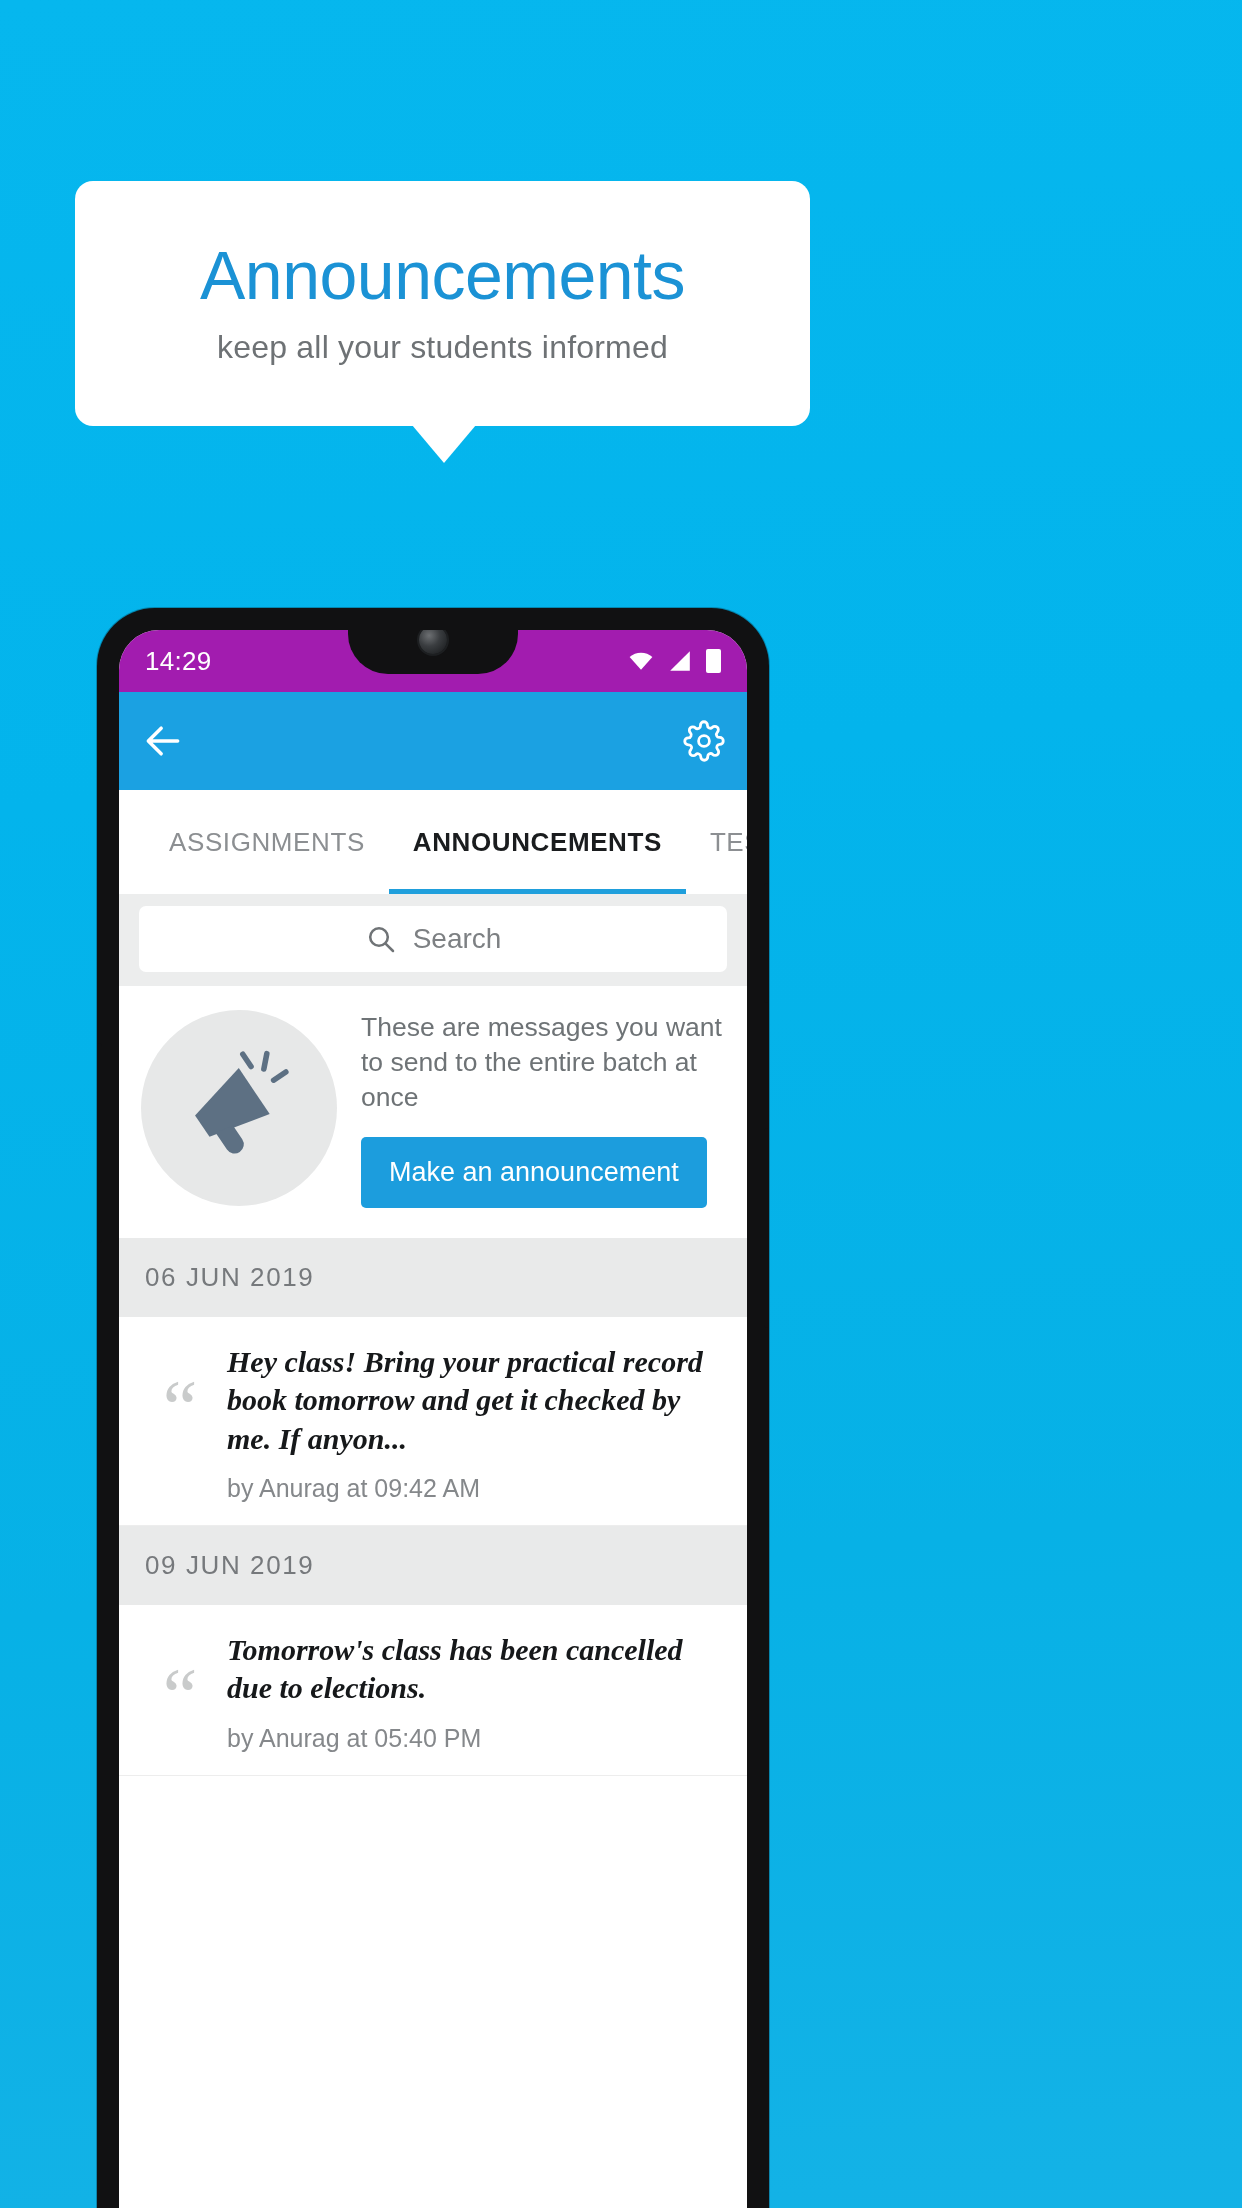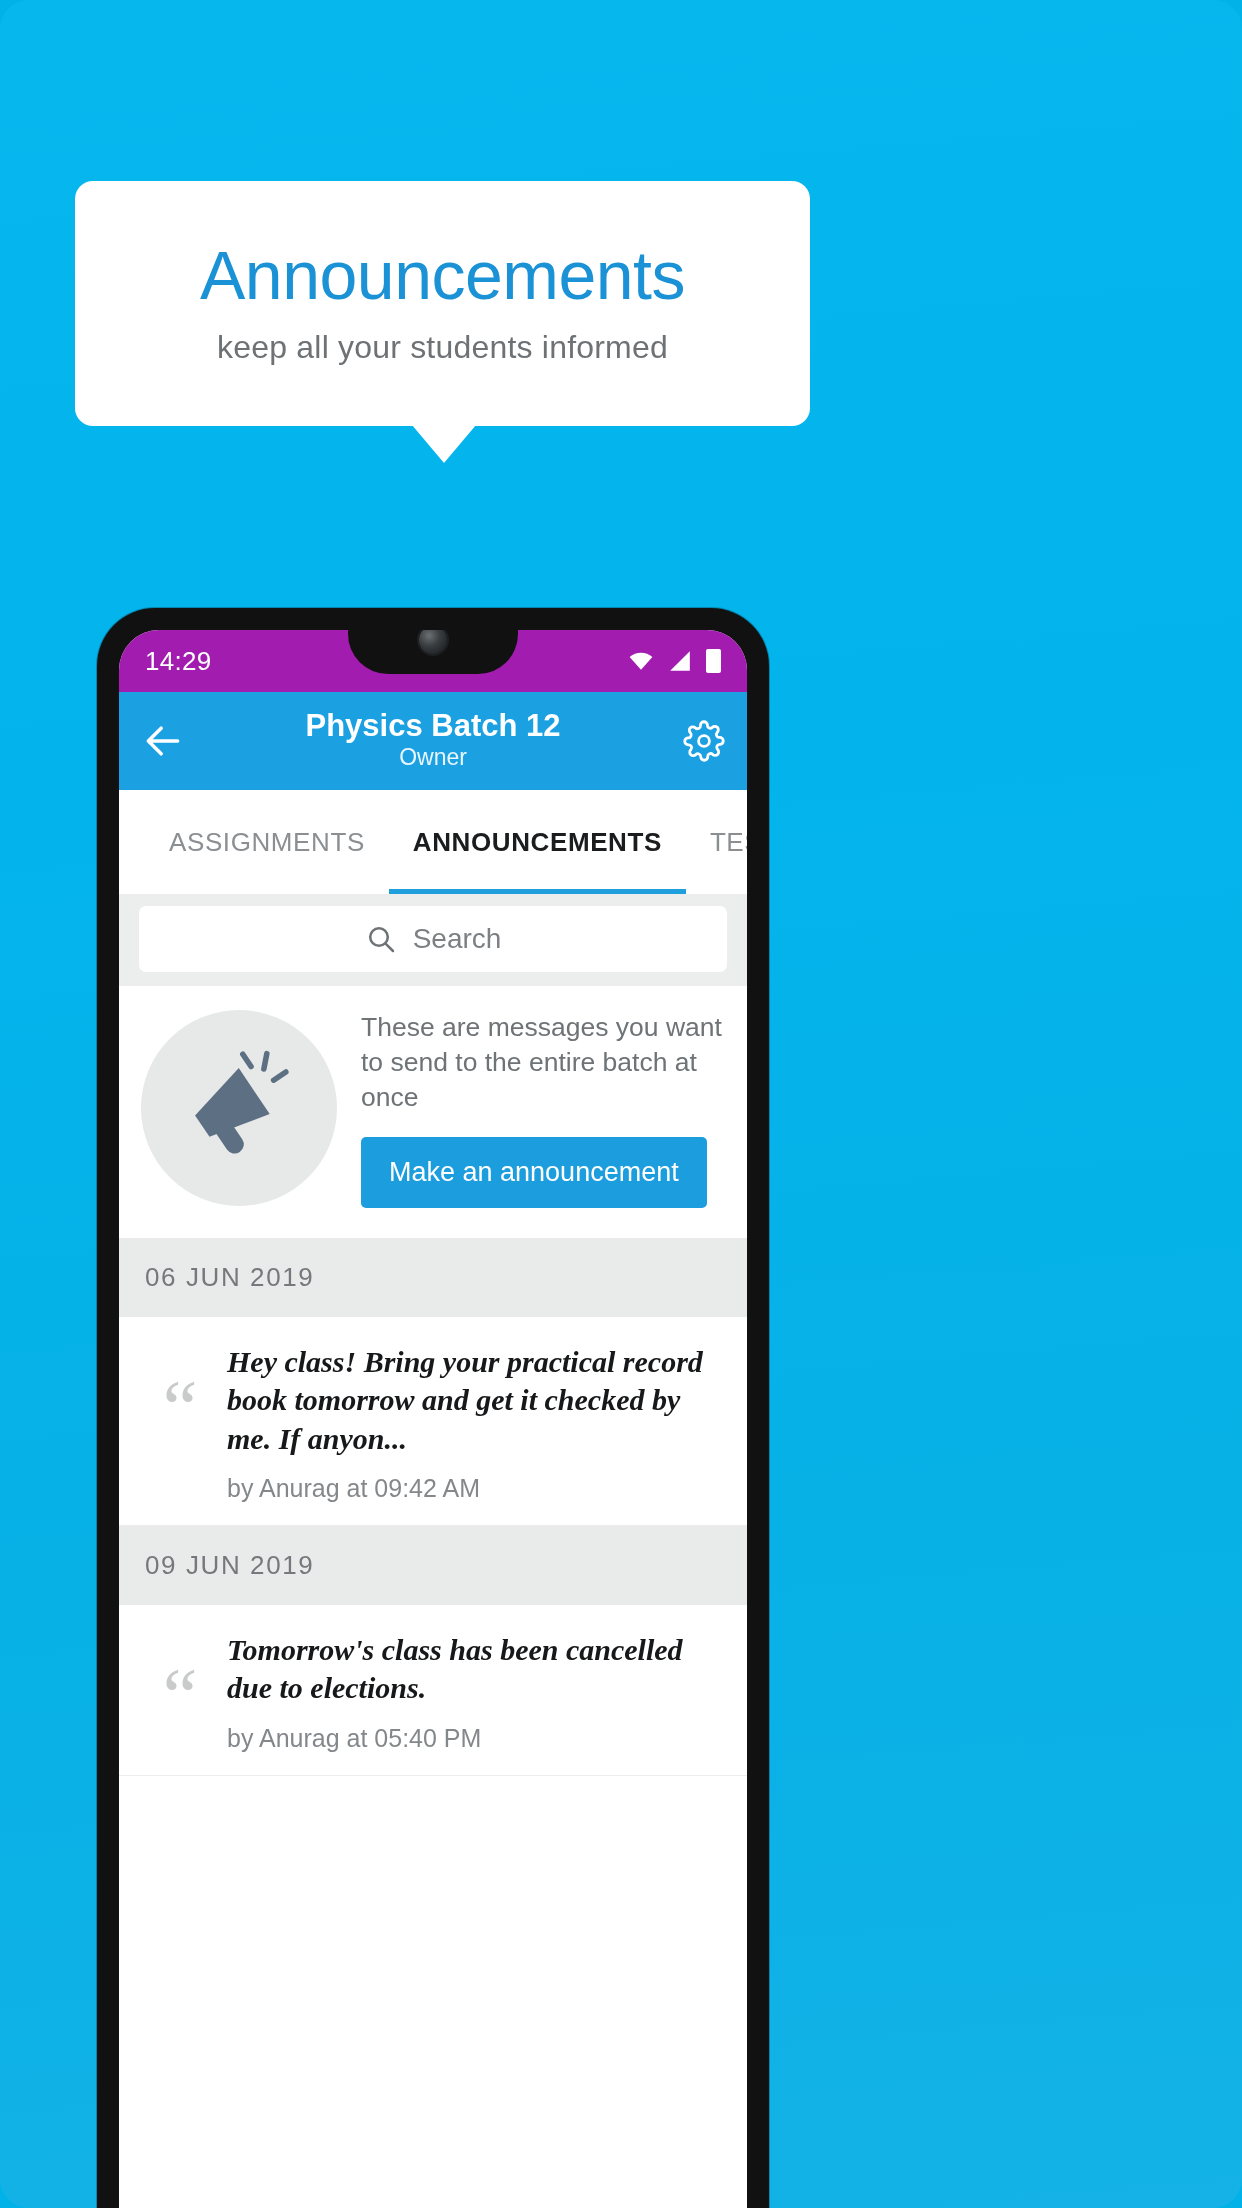--- a/index.html
+++ b/index.html
@@ -9,21 +9,20 @@
     background:#00b2e8;
     overflow:hidden;
     position:relative;
   }
 
   
   #page {
     position:absolute; inset:0;
     background:linear-gradient(175deg, #06b7ee 0%, #03b4ec 35%, #07b1e6 70%, #14b2e6 100%);
     overflow:hidden;
-    border-radius:29px;
   }
 
   
   .bubble {
     position:absolute;
     left:75px; top:181px;
     width:735px; height:245px;
     background:#ffffff;
     border-radius:18px;
     display:flex; flex-direction:column;
@@ -262,24 +261,20 @@
             <path d="M20 1 L20 19 L2 19 Z" fill="#ffffff"></path>
           </svg>
           <div class="ic-batt"></div>
         </div>
       </div>
 
       <div class="appbar">
         <svg class="back-arrow" viewBox="0 0 24 24">
           <path d="M20 12 H5 M11 5 L4 12 L11 19" fill="none" stroke="#ffffff" stroke-width="1.9" stroke-linecap="round" stroke-linejoin="round"></path>
         </svg>
-        <div class="appbar-titles">
-          <div class="appbar-title">Physics Batch 12</div>
-          <div class="appbar-sub">Owner</div>
-        </div>
         <svg class="gear" viewBox="0 0 24 24">
           <g fill="none" stroke="#ffffff" stroke-width="1.6" stroke-linecap="round" stroke-linejoin="round">
             <circle cx="12" cy="12" r="3.1"></circle>
             <path d="M19.4 15a1.6 1.6 0 0 0 .32 1.77l.06.06a2 2 0 1 1-2.83 2.83l-.06-.06a1.6 1.6 0 0 0-1.77-.32 1.6 1.6 0 0 0-.97 1.47V21a2 2 0 1 1-4 0v-.11a1.6 1.6 0 0 0-1.05-1.47 1.6 1.6 0 0 0-1.77.32l-.06.06a2 2 0 1 1-2.83-2.83l.06-.06a1.6 1.6 0 0 0 .32-1.77 1.6 1.6 0 0 0-1.47-.97H3a2 2 0 1 1 0-4h.11a1.6 1.6 0 0 0 1.47-1.05 1.6 1.6 0 0 0-.32-1.77l-.06-.06a2 2 0 1 1 2.83-2.83l.06.06a1.6 1.6 0 0 0 1.77.32H9a1.6 1.6 0 0 0 .97-1.47V3a2 2 0 1 1 4 0v.11a1.6 1.6 0 0 0 .97 1.47 1.6 1.6 0 0 0 1.77-.32l.06-.06a2 2 0 1 1 2.83 2.83l-.06.06a1.6 1.6 0 0 0-.32 1.77V9a1.6 1.6 0 0 0 1.47.97H21a2 2 0 1 1 0 4h-.11a1.6 1.6 0 0 0-1.47.97z"></path>
           </g>
         </svg>
       </div>
 
       <div class="tabs">
         <div class="tab">ASSIGNMENTS</div>

